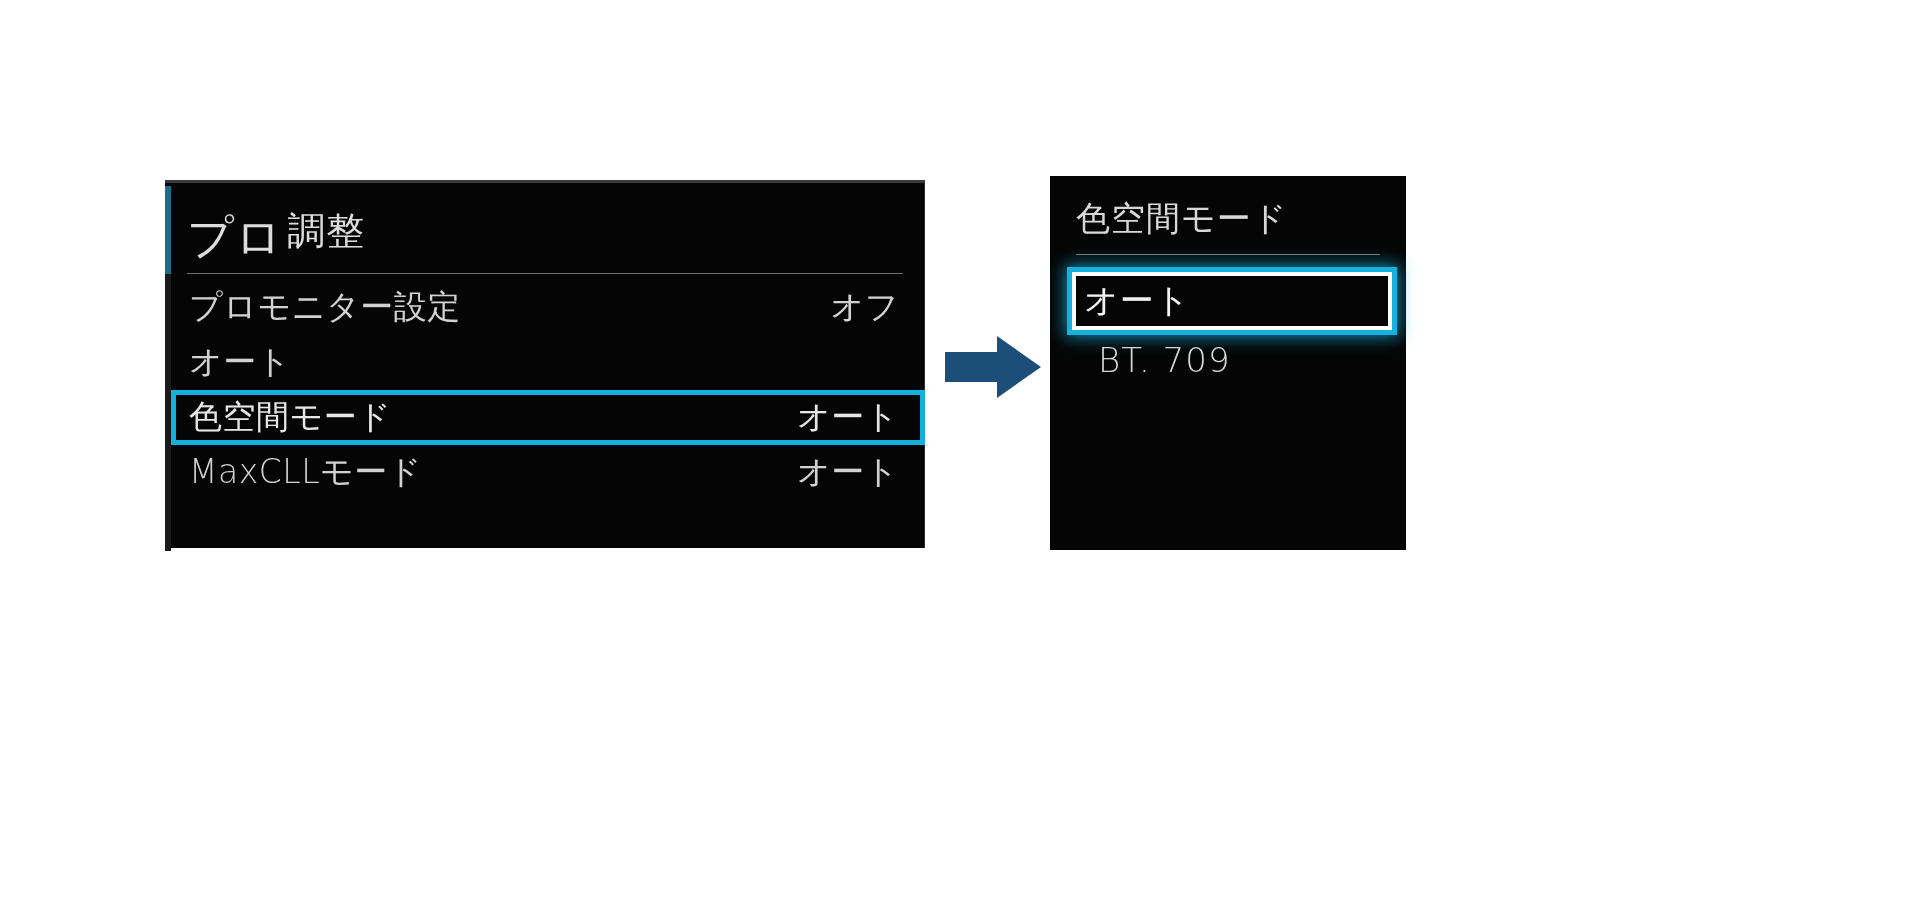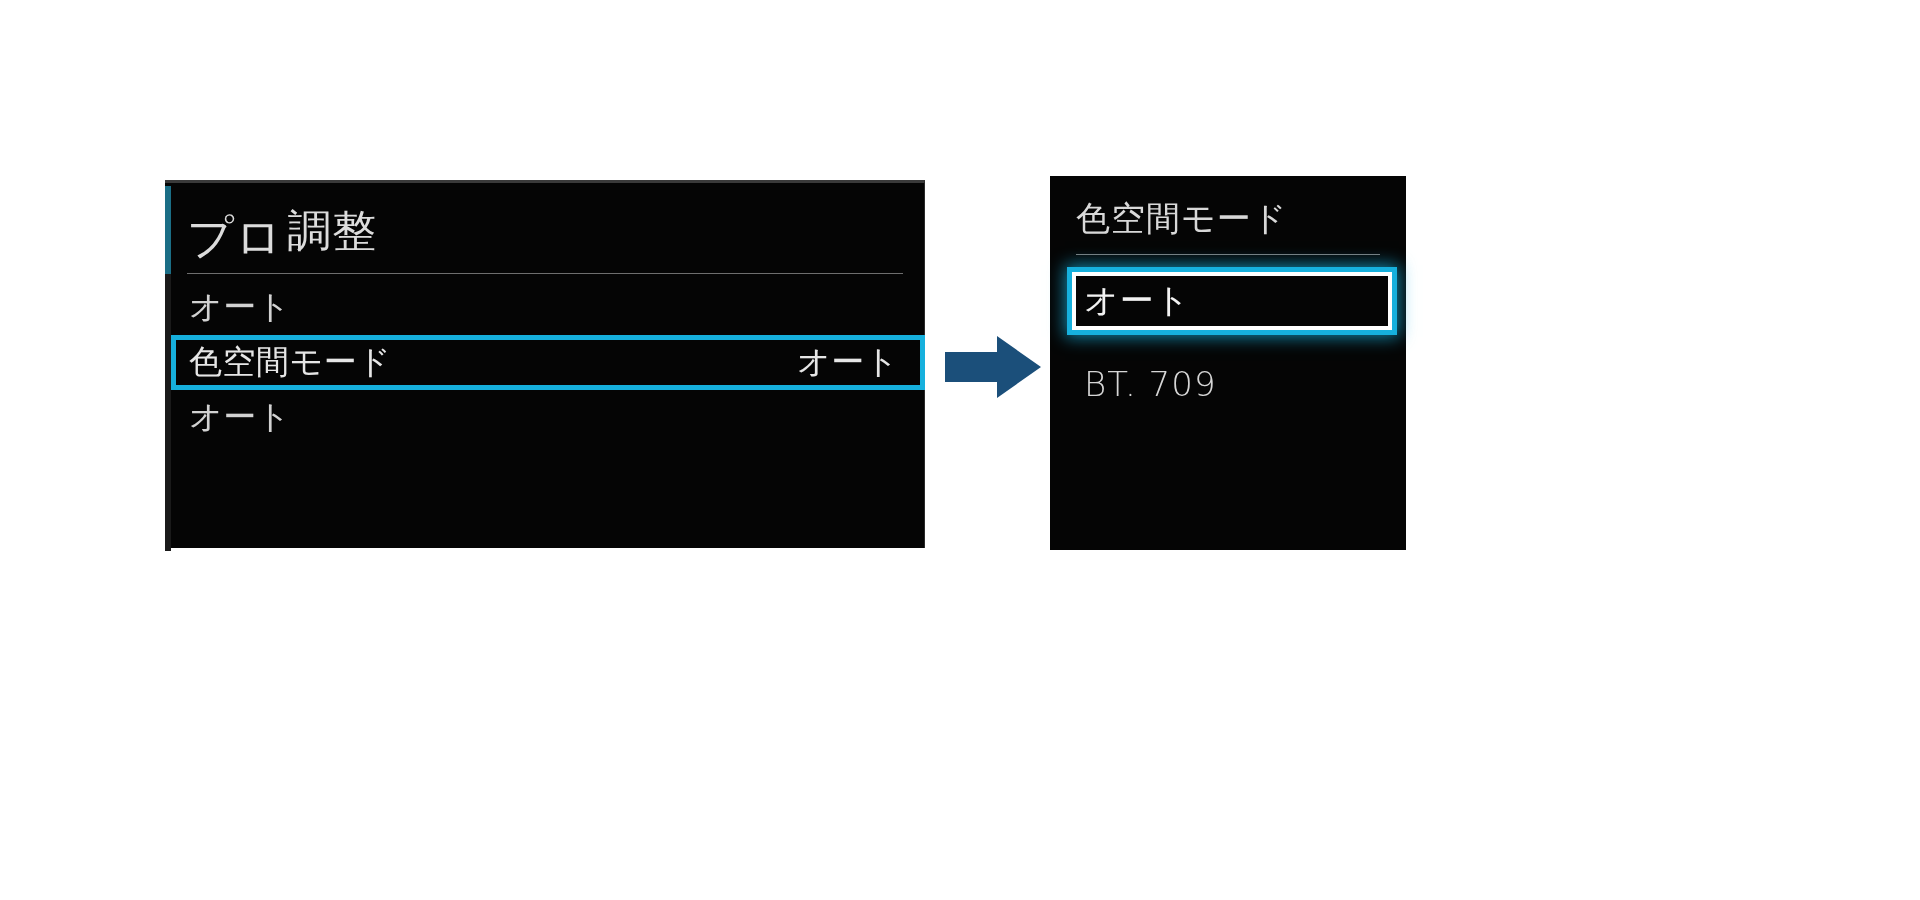--- a/index.html
+++ b/index.html
@@ -55,21 +55,21 @@
     font-size: 44px;
     font-weight: 300;
     letter-spacing: 1px;
     white-space: nowrap;
   }
   #osd-title .title-main {
     font-size: 46px;
     margin-top: 13px;
   }
   #osd-title .title-sub {
-    font-size: 44px;
+    font-size: 38px;
     margin-left: 4px;
   }
   #osd-divider {
     position: absolute;
     left: 22px;
     top: 90px;
     width: 716px;
     height: 1px;
     background: #6e6e6e;
   }
@@ -155,27 +155,26 @@
     left: 0px;
     top: 96px;
     width: 356px;
   }
   .popup-option {
     position: relative;
     height: 60px;
     display: flex;
     align-items: center;
     box-sizing: border-box;
-    padding-left: 34px;
+    padding-left: 48px;
     color: #d6d6d6;
     font-size: 34px;
     font-weight: 300;
     letter-spacing: 1px;
     white-space: nowrap;
-    margin-top: 24px;
   }
   .popup-option.selected {
     margin: 0 14px 0 22px;
     padding-left: 8px;
     height: 58px;
     border: 4px solid #ffffff;
     box-shadow: 0 0 0 5px #16b0dd, 0 0 16px 7px rgba(22,176,221,0.75);
     color: #f2f2f2;
   }
 </style>
@@ -189,31 +188,36 @@
 
   <div id="osd-title">
     <span class="title-main">プロ</span>
     <span class="title-sub">調整</span>
   </div>
 
   <div id="osd-divider"></div>
 
   <div id="osd-rows">
 
+    <div class="osd-row">
+      <span class="row-label">プロモニター設定</span>
+      <span class="row-value">オフ</span>
+    </div>
 
     <div class="osd-row">
       <span class="row-value">オート</span>
     </div>
 
     <div class="osd-row selected">
       <span class="row-label">色空間モード</span>
       <span class="row-value">オート</span>
     </div>
 
     <div class="osd-row">
+      <span class="row-label">MaxCLLモード</span>
       <span class="row-value">オート</span>
     </div>
 
   </div>
 </div>
 
 <svg id="flow-arrow" viewBox="0 0 96 62">
   <polygon points="0,16 52,16 52,0 96,31 52,62 52,46 0,46" fill="#1b4f7a"></polygon>
 </svg>
 

